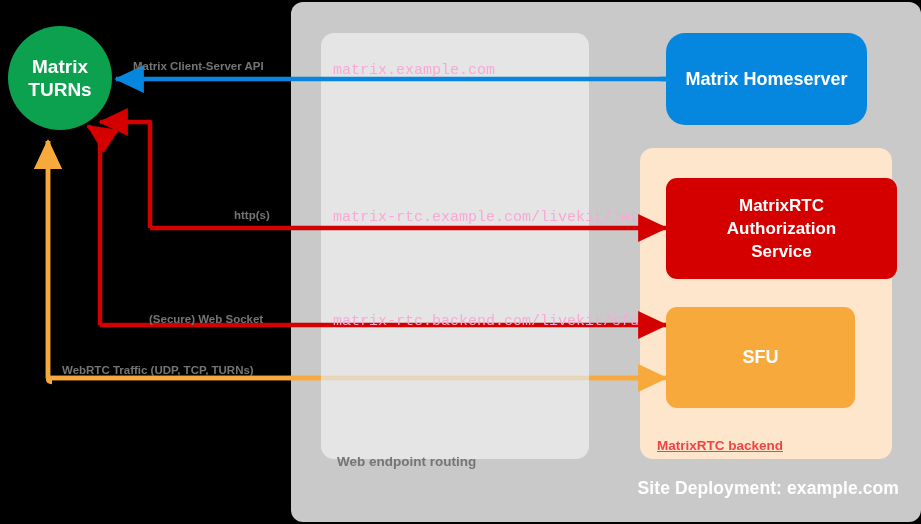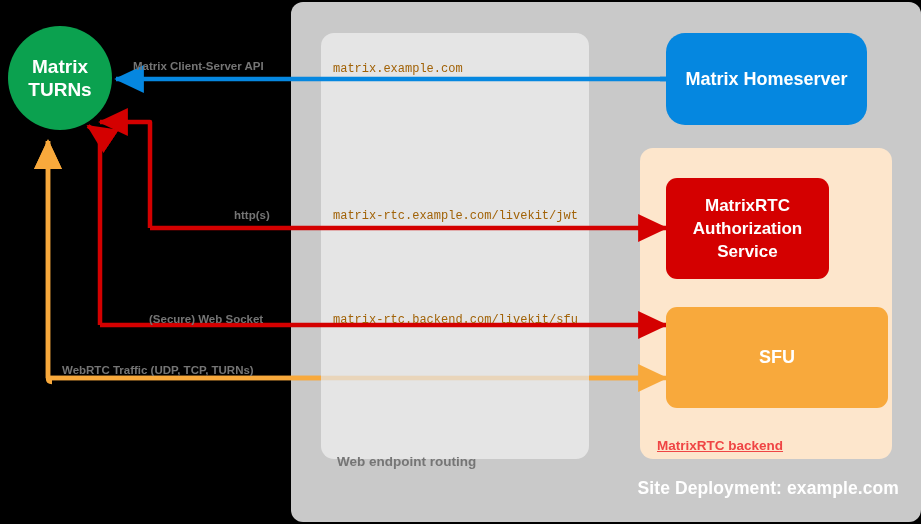--- a/index.html
+++ b/index.html
@@ -83,33 +83,33 @@
     border-radius: 19px;
     background: #0587e0;
     color: #ffffff;
     font-size: 18px;
     font-weight: bold;
     display: flex; align-items: center; justify-content: center;
     text-align: center;
   }
   #matrixrtc-auth-service {
     left: 666px; top: 178px;
-    width: 163px; height: 101px;
+    width: 231px; height: 101px;
     border-radius: 11px;
     background: #d40000;
     color: #ffffff;
     font-size: 17px;
     font-weight: bold;
     line-height: 23px;
     display: flex; align-items: center; justify-content: center;
     text-align: center;
   }
   #sfu {
     left: 666px; top: 307px;
-    width: 222px; height: 101px;
+    width: 189px; height: 101px;
     border-radius: 11px;
     background: #f8a93c;
     color: #ffffff;
     font-size: 18px;
     font-weight: bold;
     display: flex; align-items: center; justify-content: center;
     text-align: center;
   }
 
   
@@ -125,22 +125,22 @@
     font-size: 11.5px;
     font-weight: bold;
     white-space: nowrap;
   }
   #label-cs-api  { left: 133px; top: 60px; }
   #label-https   { left: 234px; top: 209px; }
   #label-wss     { left: 149px; top: 313px; }
   #label-webrtc  { left: 62px;  top: 364px; }
 
   .endpoint-label {
-    color: #a16207;
-    font-size: 12px;
+    color: #f9a8d4;
+    font-size: 15px;
     font-family: "Liberation Mono", monospace;
     white-space: nowrap;
   }
   #ep-matrix   { left: 333px; top: 62px; }
   #ep-jwt      { left: 333px; top: 209px; }
   #ep-sfu      { left: 333px; top: 313px; }
 </style>
 </head>
 <body>
 

